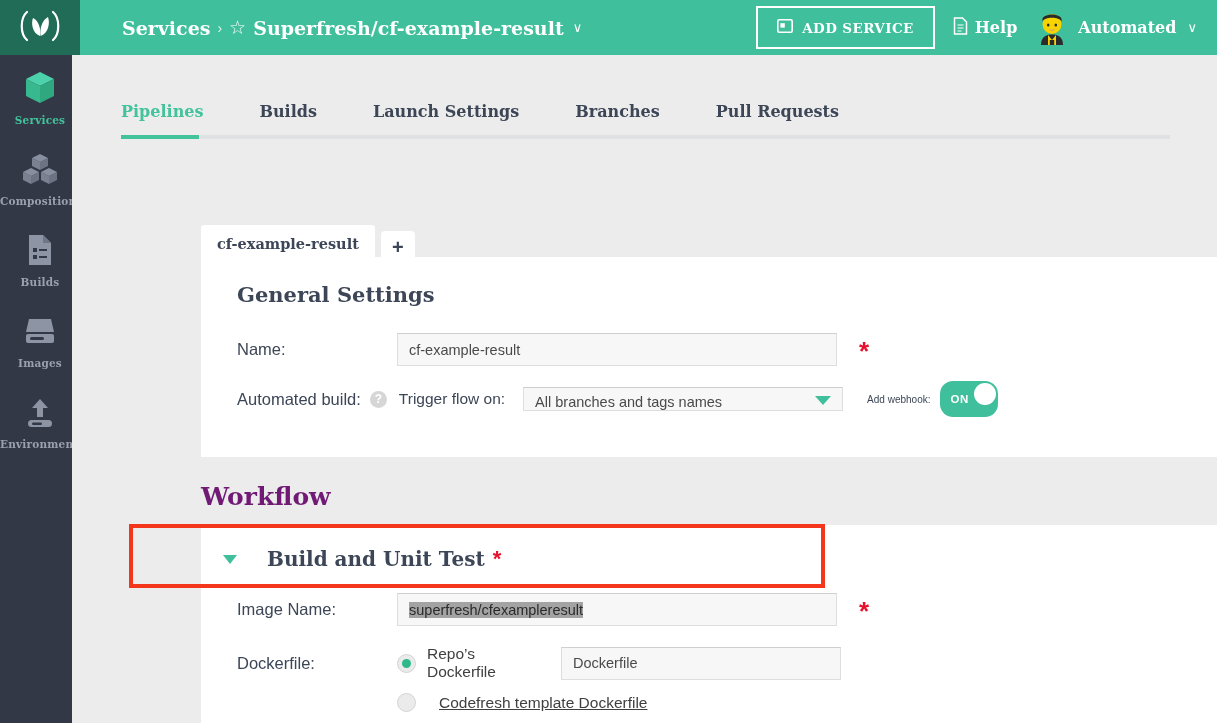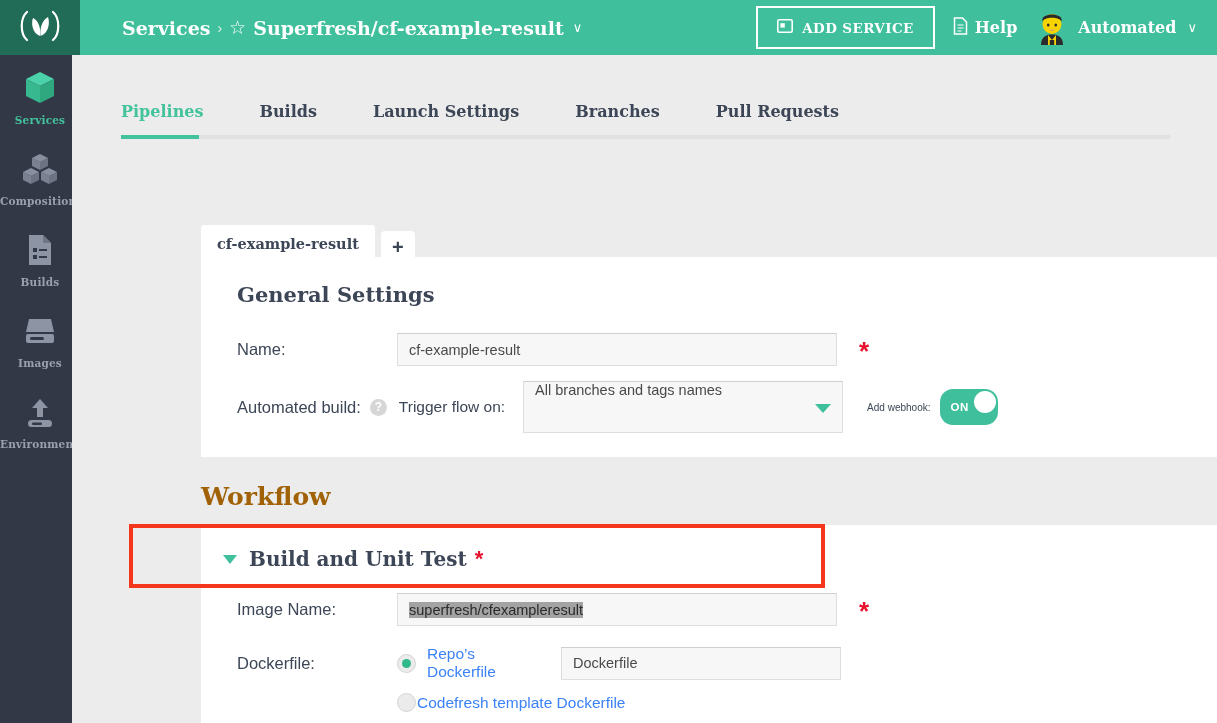--- a/index.html
+++ b/index.html
@@ -105,37 +105,37 @@
   }
   #card-general { top: 202px; height: 200px; }
   #card-workflow { top: 470px; height: 198px; }
 
   .sect-title {
     font-family: "DejaVu Serif", serif; font-weight: bold; font-size: 21px;
     color: #3c4656; margin: 0;
   }
   .wf-heading {
     position: absolute; left: 129px; top: 427px;
-    font-family: "DejaVu Serif", serif; font-weight: bold; font-size: 25px; color: #a16207;
+    font-family: "DejaVu Serif", serif; font-weight: bold; font-size: 25px; color: #701a75;
   }
 
   .row { display: flex; align-items: center; }
   .lbl {
     font-size: 16.5px; color: #3c4656; font-family: "Liberation Sans", sans-serif;
   }
   .field {
     background: #f7f7f7; border: 1px solid #dededE; border-top-color: #cfcfcf;
     height: 33px; display: flex; align-items: center; padding: 0 11px;
     font-size: 14.5px; color: #4a4a4a;
   }
   .req { color: #e8112d; font-size: 26px; line-height: 1; font-weight: bold; }
 
   .select {
     background: #f7f7f7; border: 1px solid #dedede; border-top-color: #cfcfcf;
-    height: 52px; display: flex; align-items: flex-start; padding: 0 11px;
+    height: 24px; display: flex; align-items: flex-end; padding: 0 11px;
     font-size: 14.5px; color: #4a4a4a; cursor: pointer; position: relative;
   }
   .select .arrow {
     position: absolute; right: 11px; top: 50%; margin-top: -3px;
     width: 0; height: 0; border-left: 8px solid transparent;
     border-right: 8px solid transparent; border-top: 9px solid #3fbf9b;
   }
   .qmark {
     width: 17px; height: 17px; border-radius: 50%; background: #d6d6d6; color: #ffffff;
     font-size: 12px; font-weight: bold; display: flex; align-items: center;
@@ -158,21 +158,21 @@
     width: 0; height: 0; border-left: 7px solid transparent;
     border-right: 7px solid transparent; border-top: 9px solid #3fbf9b;
     cursor: pointer;
   }
   .radio {
     width: 19px; height: 19px; border-radius: 50%; background: #ebebeb;
     border: 1px solid #d4d4d4; display: flex; align-items: center;
     justify-content: center; cursor: pointer; flex: none;
   }
   .radio .dot { width: 9px; height: 9px; border-radius: 50%; background: #2fb98a; }
-  .radio-lbl { font-size: 15.5px; color: #3b82f6; cursor: pointer; }
+  .radio-lbl { font-size: 15.5px; color: #404040; cursor: pointer; }
 
   .highlight { background: #a3a3a3; color: #2a2a2a; }
 
   .annot-box {
     position: absolute; left: 129px; top: 524px; width: 696px; height: 64px;
     border: 4px solid #f4361c; pointer-events: none;
   }
 </style>
 </head>
 <body>
@@ -355,21 +355,21 @@
         </div>
       </div>
     </div>
 
     <div class="wf-heading">Workflow</div>
 
     <div class="card" id="card-workflow">
 
       <div class="row" style="position:absolute; left:22px; top:22px;">
         <span class="tri"></span>
-        <span class="sect-title" style="margin-left:12px; font-size:20px;">Build and Unit Test</span>
+        <span class="sect-title" style="margin-left:30px; font-size:20px;">Build and Unit Test</span>
         <span class="req" style="margin-left:8px; font-size:22px;">*</span>
       </div>
 
       <div class="row" style="position:absolute; left:36px; top:68px; width:760px;">
         <div class="lbl" style="width:160px;">Image Name:</div>
         <div class="field" style="width:440px;">
           <span class="highlight">superfresh/cfexampleresult</span>
         </div>
         <div class="req" style="margin-left:22px; margin-top:2px;">*</div>
       </div>
@@ -380,20 +380,20 @@
           <span class="radio">
             <span class="dot"></span>
           </span>
           <span class="radio-lbl" style="margin-left:11px;">Repo’s Dockerfile</span>
         </div>
         <div class="field" style="width:280px; margin-left:14px; border-left:1px solid #dcdcdc;">Dockerfile</div>
       </div>
 
       <div class="row" style="position:absolute; left:196px; top:168px;">
         <span class="radio"></span>
-        <span class="radio-lbl" style="margin-left:1px;">Codefresh template Dockerfile</span>
+        <span class="radio-lbl" style="margin-left:23px;text-decoration:underline;">Codefresh template Dockerfile</span>
       </div>
     </div>
 
   </div>
 
   <div class="annot-box"></div>
 </div>
 
 </body></html>

